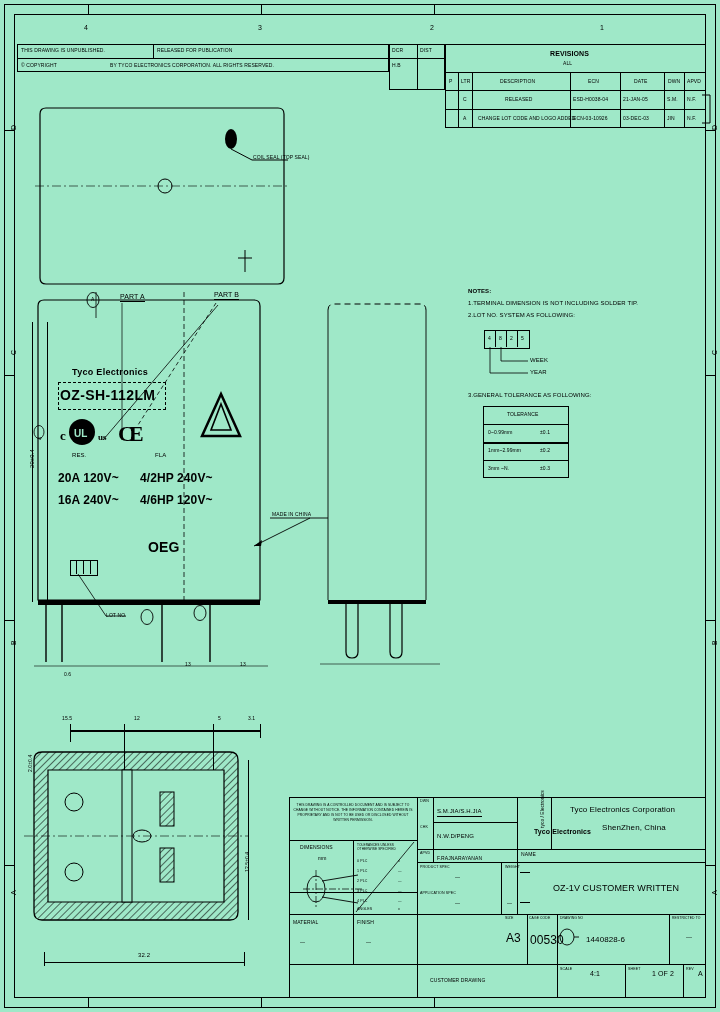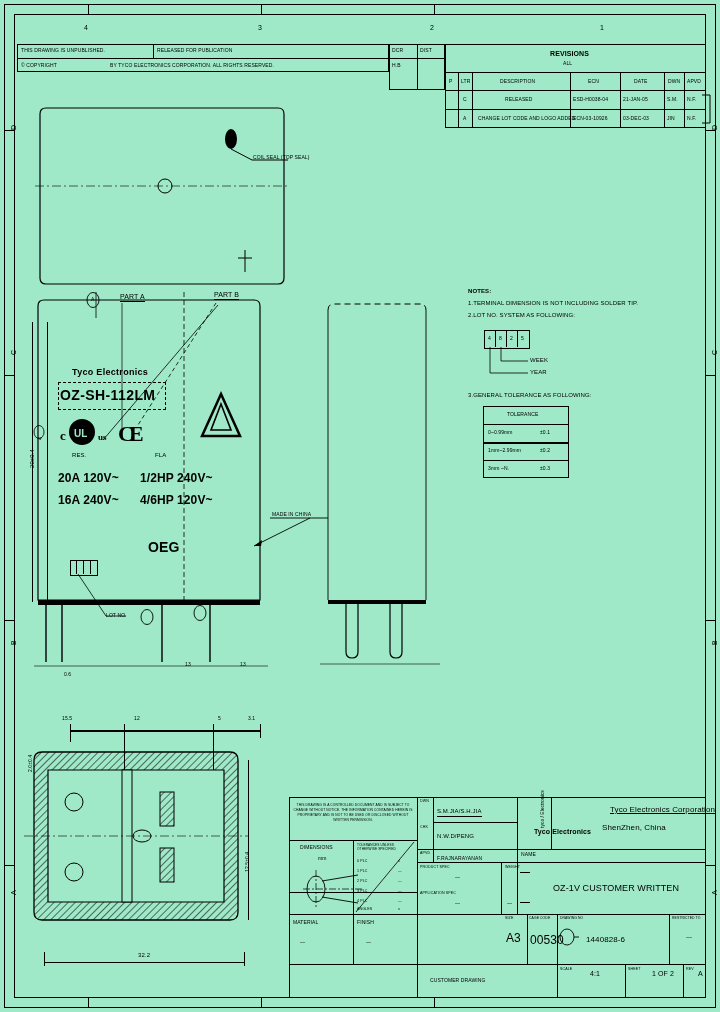--- a/index.html
+++ b/index.html
@@ -195,21 +195,21 @@
   <svg width="42" height="48" style="left:200px;top:392px;">
     <path d="M21,2 L40,44 L2,44 Z" fill="none" stroke="#000" stroke-width="2.5"></path>
     <path d="M21,12 L31,38 L11,38 Z" fill="none" stroke="#000" stroke-width="1.6"></path>
   </svg>
 
   <div class="t t6" style="left:72px;top:452px;">RES.</div>
   <div class="t t10 b" style="left:58px;top:472px;">20A 120V~</div>
   <div class="t t10 b" style="left:58px;top:494px;">16A 240V~</div>
 
   <div class="t t6" style="left:155px;top:452px;">FLA</div>
-  <div class="t t10 b" style="left:140px;top:472px;">1/2HP 240V~</div>
+  <div class="t t10 b" style="left:140px;top:472px;">4/2HP 240V~</div>
   <div class="t t10 b" style="left:140px;top:494px;">4/6HP 120V~</div>
 
   <div class="t t14" style="left:148px;top:540px;text-align:center;">OEG</div>
 
   <svg width="90" height="46" style="left:240px;top:512px;">
     <line x1="70" y1="6" x2="14" y2="34" stroke="#000" stroke-width="0.9"></line>
     <path d="M14,34 L22,28 L21,34 Z" fill="#000"></path>
     <line x1="30" y1="6" x2="88" y2="6" stroke="#000" stroke-width="0.9"></line>
   </svg>
   <div class="t t5" style="left:272px;top:512px;">MADE IN CHINA</div>
@@ -417,21 +417,21 @@
   <div class="t t5" style="left:455px;top:875px;">—</div>
   <div class="t" style="left:420px;top:892px;font-size:3.6px;">APPLICATION SPEC</div>
   <div class="t t5" style="left:455px;top:901px;">—</div>
   <div class="t" style="left:505px;top:866px;font-size:3.6px;">WEIGHT</div>
   <div class="t t5" style="left:507px;top:901px;">—</div>
 
   <svg width="18" height="44" style="left:524px;top:800px;">
     <text x="2" y="34" font-size="5" transform="rotate(-90 8,22)" font-family="Liberation Sans, sans-serif">tyco / Electronics</text>
   </svg>
   <div class="t t7 b" style="left:534px;top:828px;">Tyco Electronics</div>
-  <div class="t t8" style="left:610px;top:806px;text-decoration:underline;">Tyco Electronics Corporation</div>
+  <div class="t t8" style="left:570px;top:806px;">Tyco Electronics Corporation</div>
   <div class="t t8" style="left:602px;top:824px;">ShenZhen, China</div>
 
   <div class="t t9" style="left:553px;top:884px;">OZ-1V CUSTOMER WRITTEN</div>
 
   <div class="ln hl" style="left:520px;top:872px;width:10px;"></div>
   <div class="ln hl" style="left:520px;top:902px;width:10px;"></div>
 
   <div class="t" style="left:505px;top:917px;font-size:3.6px;">SIZE</div>
   <div class="t t12" style="left:506px;top:932px;">A3</div>
   <div class="t" style="left:529px;top:917px;font-size:3.4px;">CAGE CODE</div>

